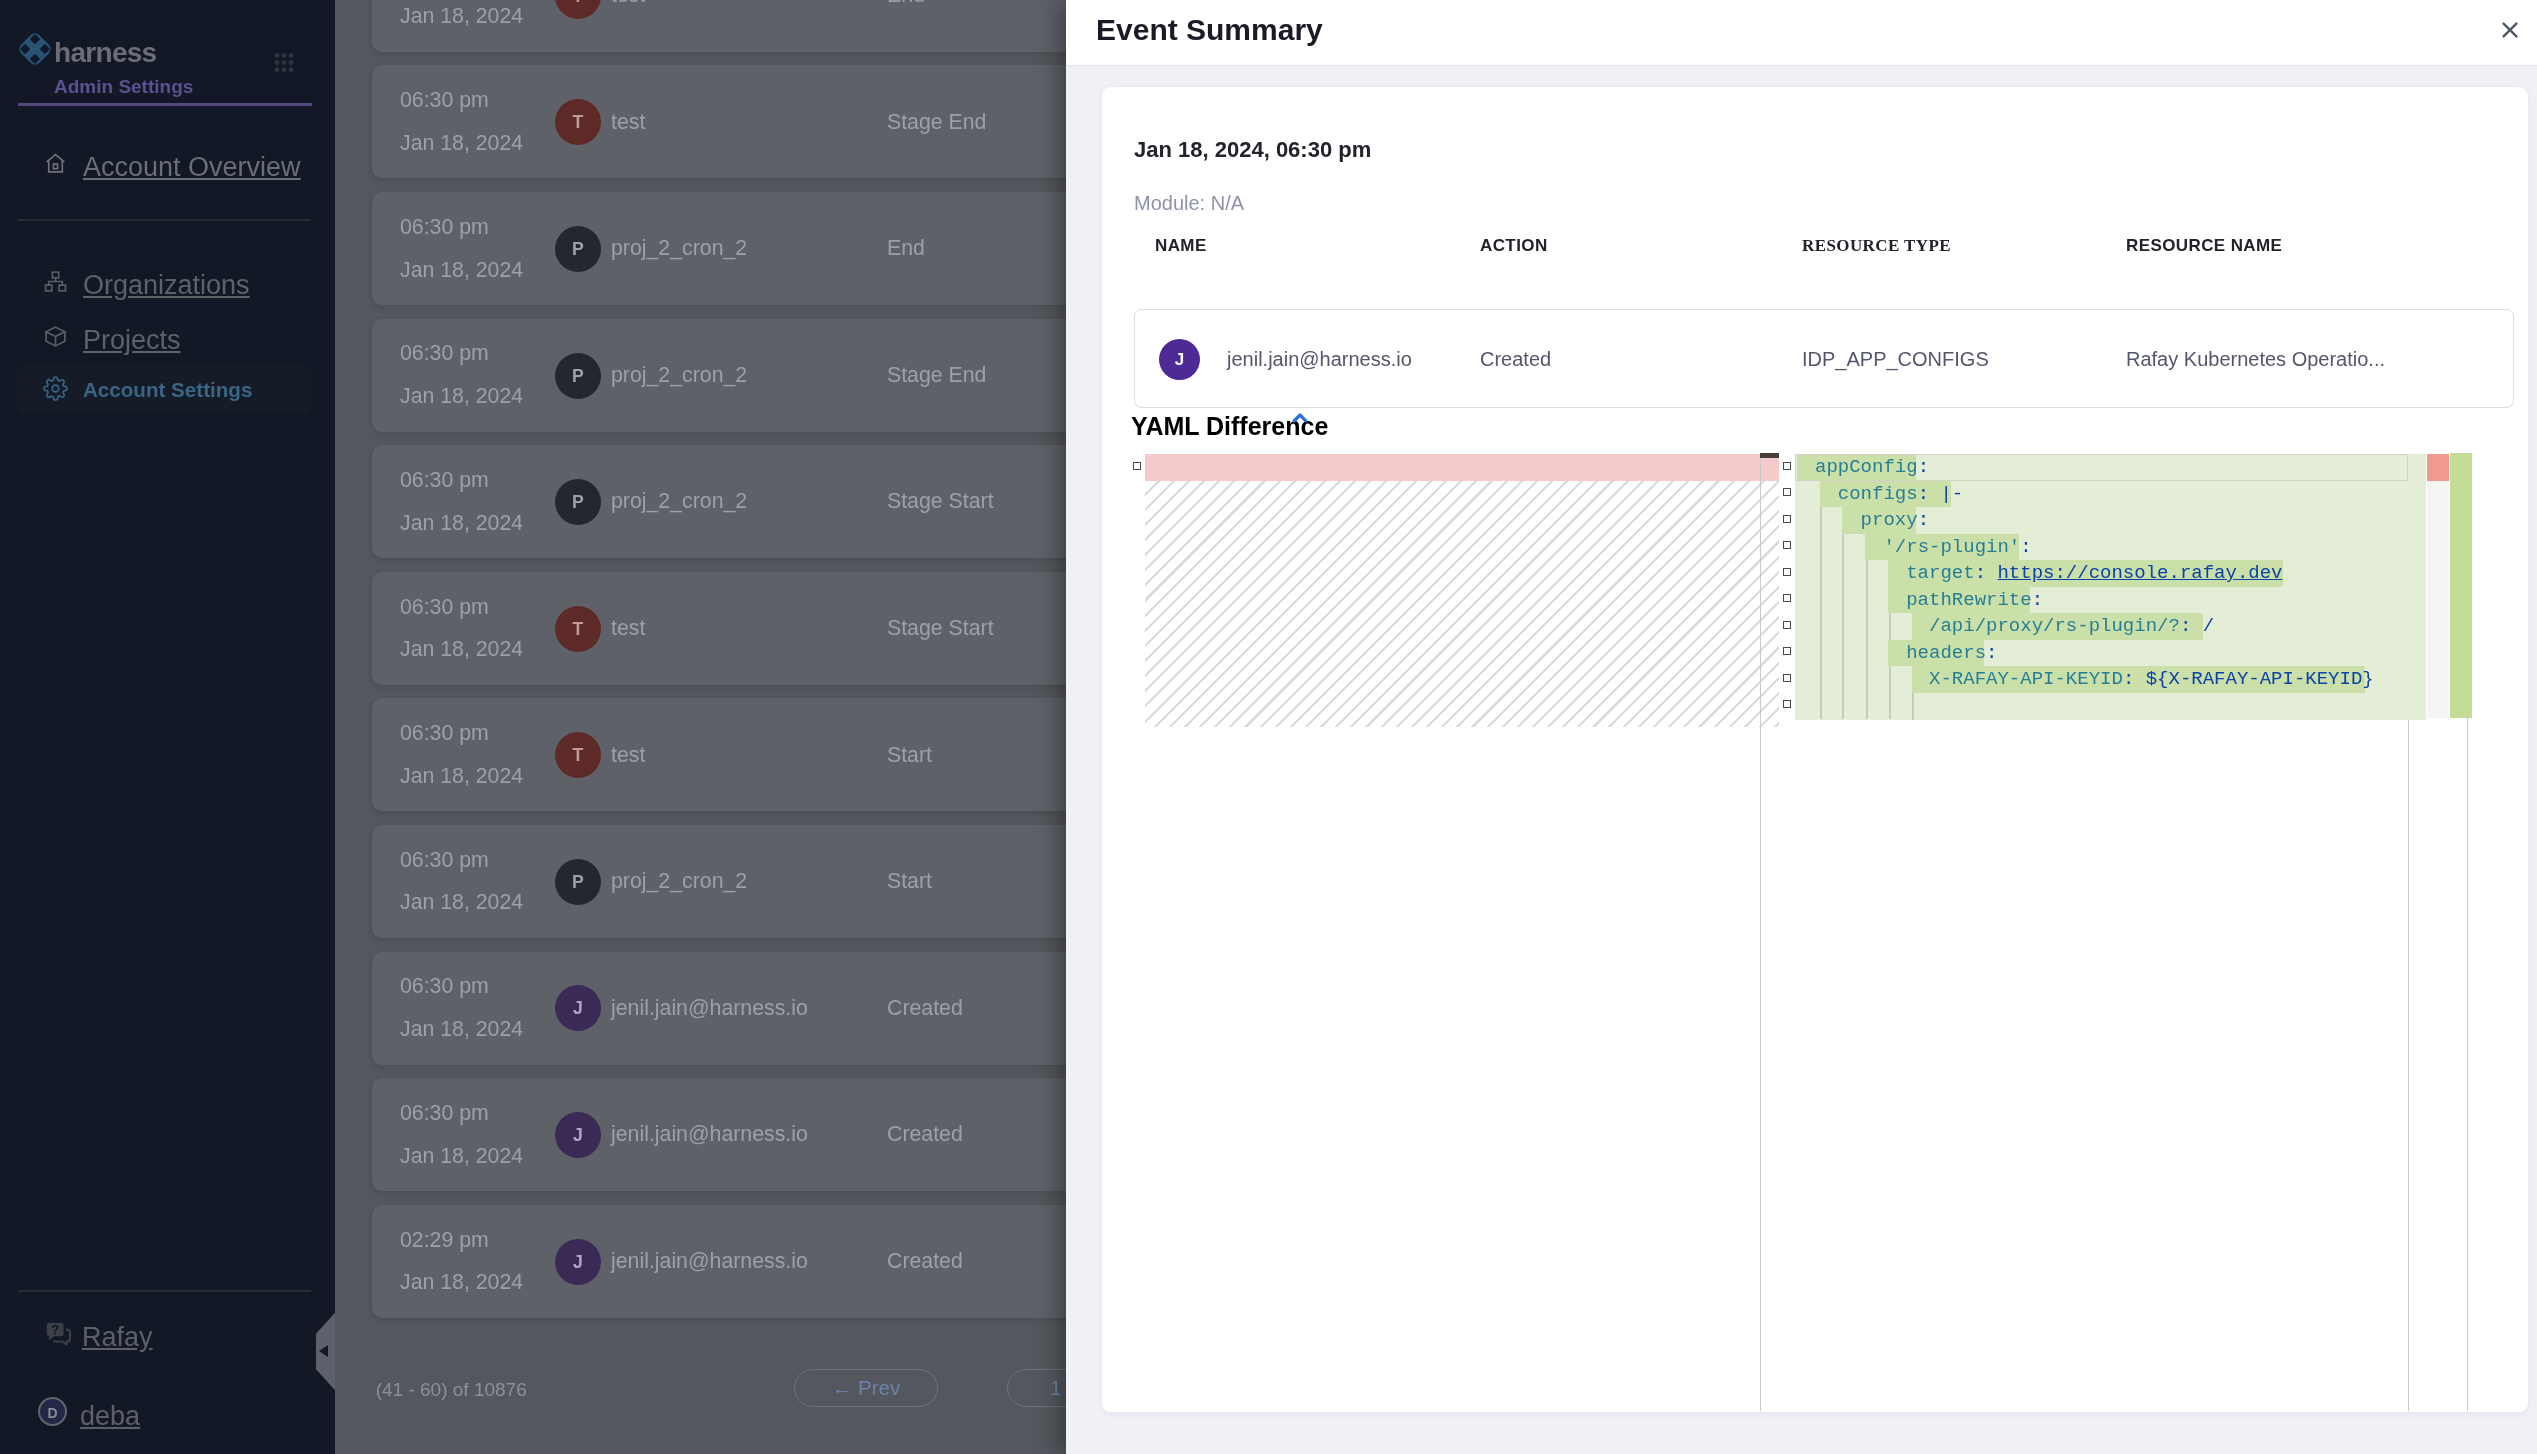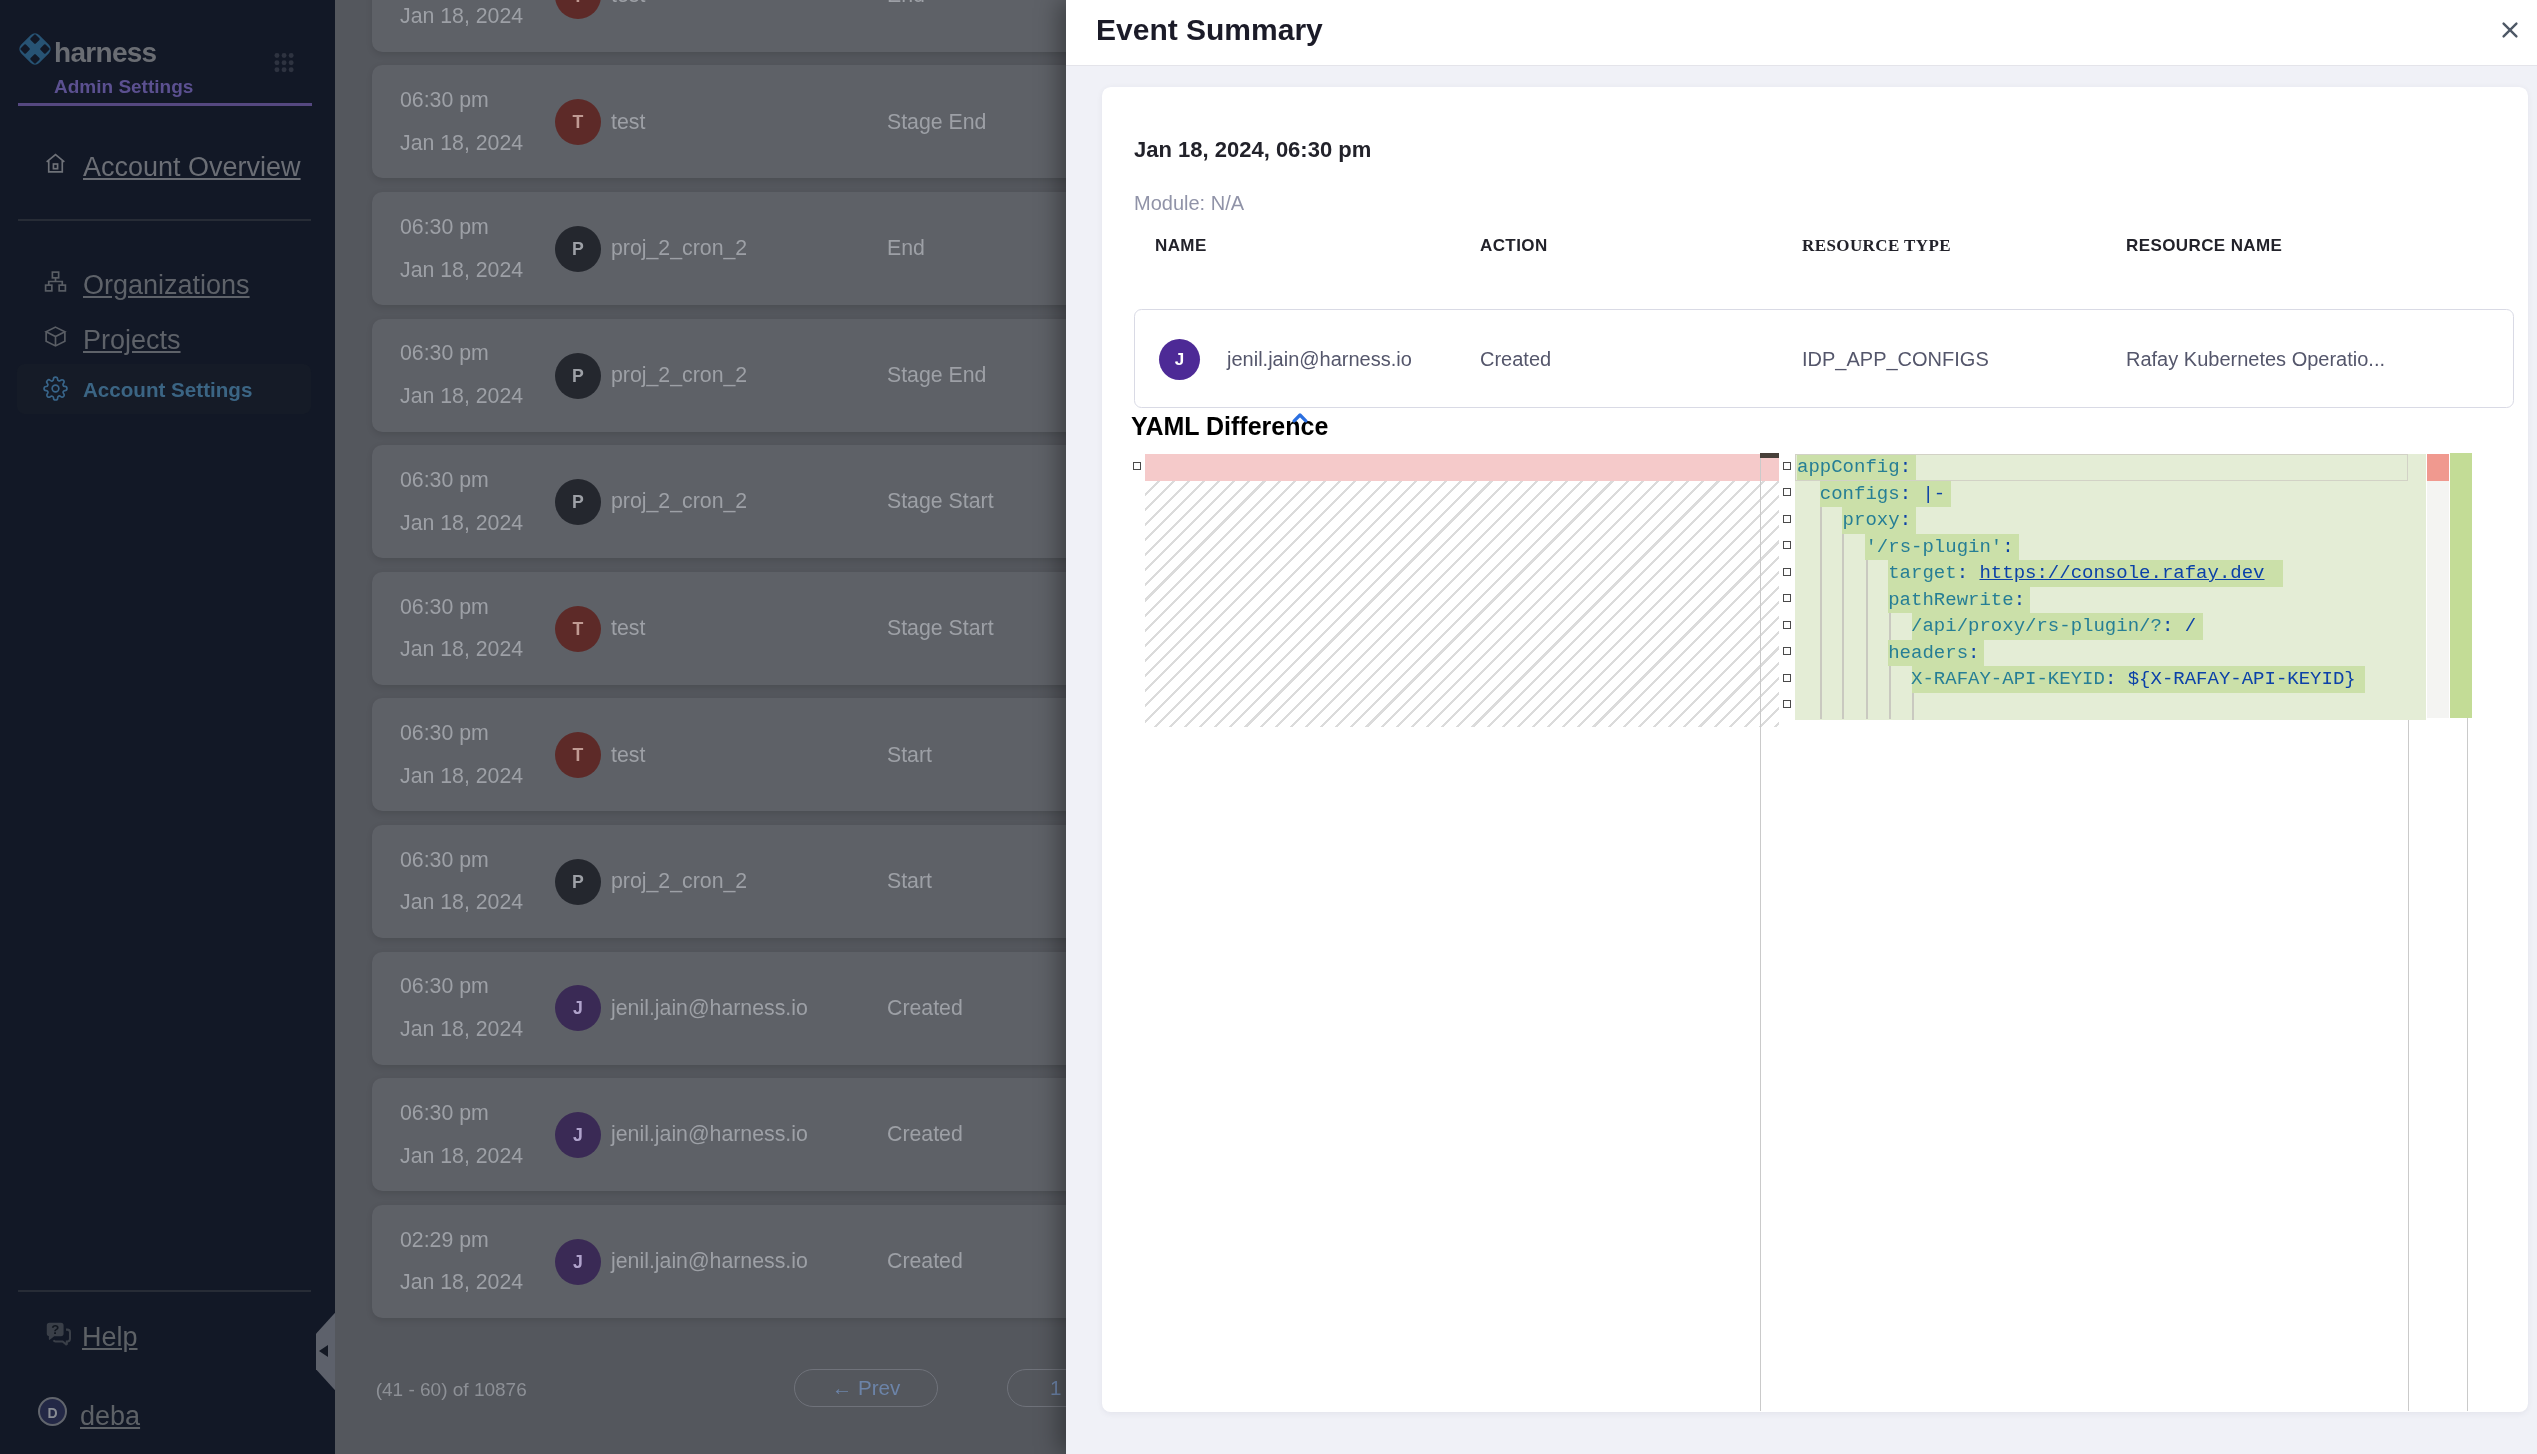--- a/index.html
+++ b/index.html
@@ -24,21 +24,21 @@
 #drawer { left:1066px; top:0; width:1472px; height:1454px; background:#f0f1f7; box-shadow:-7.4px 0 22px rgba(0,0,0,0.35); }
 #dhead { left:1066px; top:0; width:1472px; height:66px; background:#ffffff; border-bottom:1.5px solid #e4e4ea; }
 #dcard { left:1102px; top:87px; width:1426px; height:1325px; background:#ffffff; border-radius:8.8px; box-shadow:0 1.5px 5.9px rgba(40,41,61,0.06); }
 
 .colhead { position:absolute; font-size:17px; font-weight:bold; color:#22222a; letter-spacing:0.4px; }
 .cellv { position:absolute; font-size:20px; color:#54566b; }
 
 
 .dline { position:absolute; left:693px; width:631px; height:26.5px; background:#e4edd6; }
 .dword { position:absolute; height:26.5px; background:#cbe0a9; }
-.code { position:absolute; font-family:"Liberation Mono", monospace; font-size:19px; line-height:26.5px; white-space:pre; }
+.code { position:absolute; font-family:"Liberation Mono", monospace; font-size:19px; line-height:26.5px; white-space:pre;padding-left:18px; }
 .key { color:#267e95; }
 .val { color:#0b41a8; }
 .sq { position:absolute; width:8px; height:8px; border:1.5px solid #4a4a4a; background:#fdfdfd; }
 .iguide { position:absolute; width:1.5px; background:#c9c9c0; }
 .vline { position:absolute; width:0.7px; background:#cacaca; }
 </style>
 </head>
 <body>
 
 <div class="abs" id="sidebar">
@@ -95,21 +95,21 @@
   </svg>
   <div class="abs" style="left:83px;top:378px;font-size:20.6px;font-weight:bold;color:#3b6584;">Account Settings</div>
 
   <div class="sdiv" style="top:1290px;"></div>
 
   <svg class="abs" style="left:44px;top:1319px" width="29" height="29" viewBox="0 0 24 24">
     <path d="M4.5 3 H14 A2.2 2.2 0 0 1 16.2 5.2 V12 A2.2 2.2 0 0 1 14 14.2 H8.5 L4.8 17.2 A0.5 0.5 0 0 1 4 16.8 V14.2 H4.5 A2.2 2.2 0 0 1 2.3 12 V5.2 A2.2 2.2 0 0 1 4.5 3 Z" fill="#3a3f48"></path>
     <text x="9.3" y="12.2" fill="#11161f" font-size="11" font-weight="bold" text-anchor="middle" font-family="Liberation Sans">?</text>
     <path d="M18.2 8.8 H19.3 A2.2 2.2 0 0 1 21.5 11 V16.4 A2.2 2.2 0 0 1 19.3 18.6 H18.9 V20.6 A0.4 0.4 0 0 1 18.2 20.9 L15.4 18.6 H9.5 A2.2 2.2 0 0 1 7.9 17.6" fill="none" stroke="#3a3f48" stroke-width="1.7"></path>
   </svg>
-  <div class="abs navtext" style="left:82px;top:1322px;color:#5d6166;">Help</div>
+  <div class="abs navtext" style="left:82px;top:1322px;color:#5d6166;">Rafay</div>
 
   <div class="abs" style="left:38px;top:1397px;width:29px;height:29px;border-radius:50%;border:2.2px solid #61656d;background:#232846;color:#888c94;font-size:14px;font-weight:bold;text-align:center;line-height:28px;">D</div>
   <div class="abs navtext" style="left:80px;top:1401px;color:#5d6166;">deba</div>
 </div>
 
 <div class="abs" style="left:316px;top:1311px;width:20.6px;height:81px;background:#5d616b;clip-path:polygon(100% 0, 0 28%, 0 72%, 100% 100%);"></div>
 <div class="abs" style="left:319px;top:1345px;width:0;height:0;border-top:6.6px solid transparent;border-bottom:6.6px solid transparent;border-right:9.6px solid #141924;"></div>
 <div class="abs" id="content"></div>
 <div class="abs" id="tablecard"></div>
 <div class="abs" id="rows" style="left:372px;top:0;width:694px;height:1454px;">

